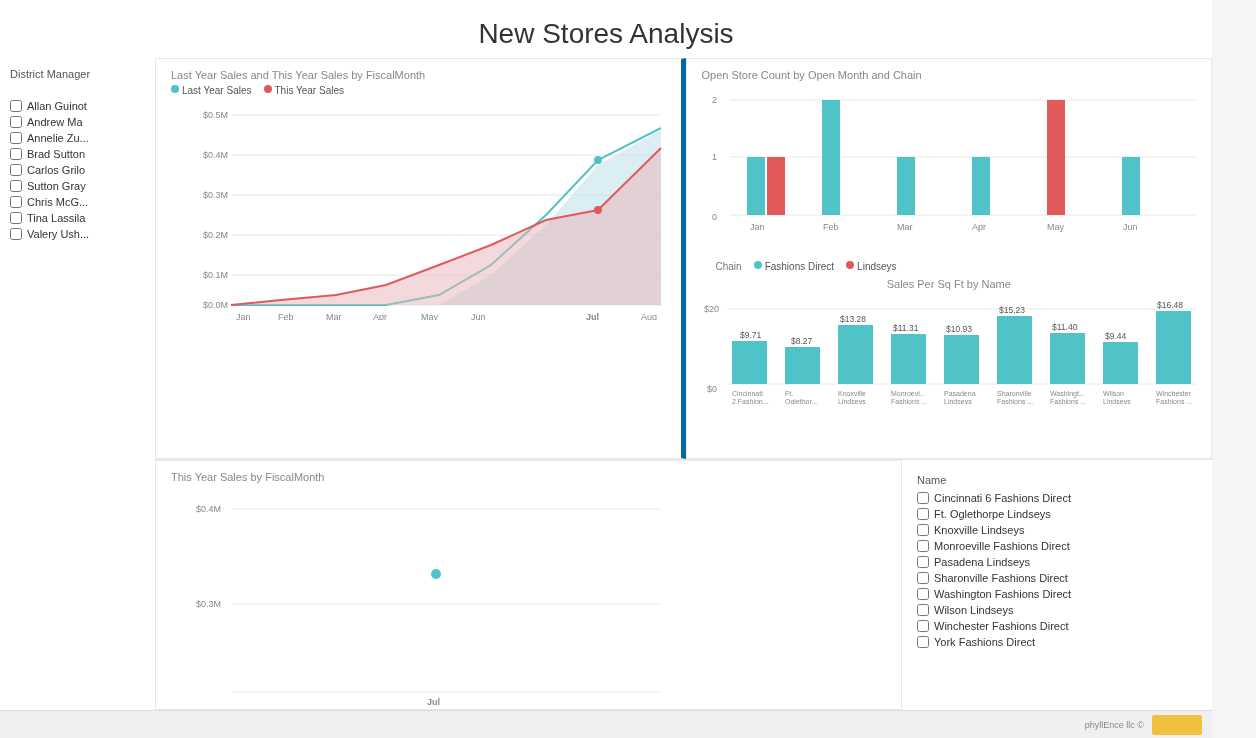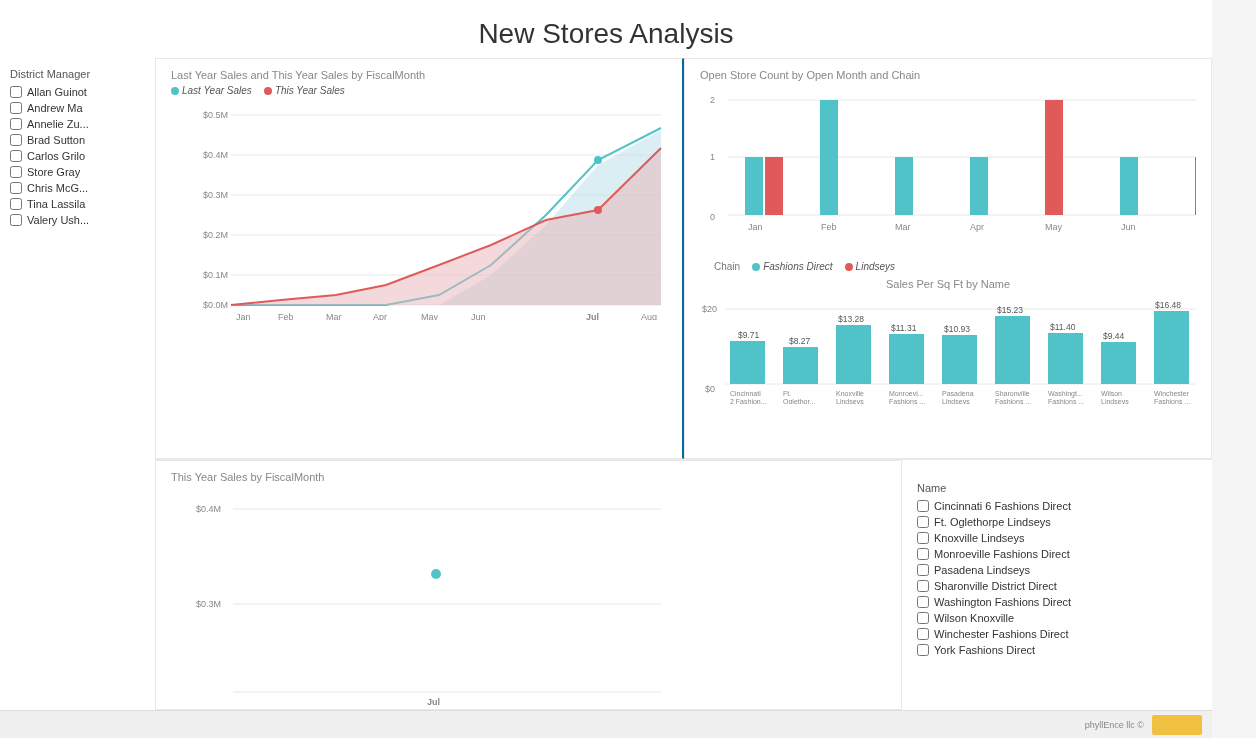--- a/index.html
+++ b/index.html
@@ -27,21 +27,21 @@
     }
     
     .sidebar {
       width: 155px;
       padding: 10px 10px;
       flex-shrink: 0;
     }
     .sidebar-title {
       font-size: 11px;
       color: #555;
-      margin-bottom: 6px;
+      margin-bottom: 20px;
     }
     .checkbox-item {
       display: flex;
       align-items: flex-start;
       gap: 5px;
       margin-bottom: 4px;
       cursor: pointer;
     }
     .checkbox-item input[type="checkbox"] {
       width: 12px;
@@ -67,23 +67,21 @@
     .legend {
       display: flex;
       align-items: center;
       gap: 12px;
       font-size: 10px;
       color: #555;
       margin-bottom: 4px;
     }
     .legend-item {
       display: flex;
-      align-items: center;
       gap: 3px;
-      font-style: italic;
     }
     .legend-dot {
       width: 8px;
       height: 8px;
       border-radius: 50%;
     }
     .name-filter-title {
       font-size: 11px;
       color: #555;
       margin-bottom: 6px;
@@ -156,42 +154,42 @@
           <div class="checkbox-item">
             <input type="checkbox" style="">
             <span class="checkbox-label">Brad Sutton</span>
           </div>
           <div class="checkbox-item">
             <input type="checkbox" style="">
             <span class="checkbox-label">Carlos Grilo</span>
           </div>
           <div class="checkbox-item">
             <input type="checkbox" style="">
-            <span class="checkbox-label">Store Gray</span>
+            <span class="checkbox-label">Sutton Gray</span>
           </div>
           <div class="checkbox-item">
             <input type="checkbox" style="">
             <span class="checkbox-label">Chris McG...</span>
           </div>
           <div class="checkbox-item">
             <input type="checkbox" style="">
             <span class="checkbox-label">Tina Lassila</span>
           </div>
           <div class="checkbox-item">
             <input type="checkbox" style="">
             <span class="checkbox-label">Valery Ush...</span>
           </div>
         </div>
     </div>
 
     <div style="flex:1; display:flex; flex-direction:column; overflow:hidden;">
 
       <div style="display:flex; flex:1; border-bottom:1px solid #e8e8e8;">
 
-        <div class="chart-panel" style="flex:1; border-right:2px solid #0369a1;">
+        <div class="chart-panel" style="flex:1; border-right:5px solid #0369a1;">
           <div class="chart-title">Last Year Sales and This Year Sales by FiscalMonth</div>
           <div class="legend">
             <div class="legend-item">
               <div class="legend-dot" style="background:#4fc3c8;"></div>
               <span>Last Year Sales</span>
             </div>
             <div class="legend-item">
               <div class="legend-dot" style="background:#e05a5a;"></div>
               <span>This Year Sales</span>
             </div>
@@ -357,21 +355,21 @@
             <line x1="62" y1="22" x2="490" y2="22" stroke="#e8e8e8" stroke-width="1"></line>
             <line x1="62" y1="117" stroke="#e8e8e8" x2="490" y2="117" stroke-width="1"></line>
             <line x1="62" y1="205" x2="490" y2="205" stroke="#e8e8e8" stroke-width="1"></line>
 
             <circle cx="265" cy="87" r="5" fill="#4fc3c8"></circle>
 
             <text x="256" y="218" class="axis-label" font-weight="bold" fill="#333">Jul</text>
           </svg>
         </div>
 
-        <div style="width:310px; padding:22px 15px; background:white;">
+        <div style="width:310px; padding:14px 15px; background:white;">
           <div class="name-filter-title">Name</div>
           <div id="name-filter-list">
               <div class="checkbox-item">
                 <input type="checkbox" style="">
                 <span class="checkbox-label">Cincinnati 6 Fashions Direct</span>
               </div>
               <div class="checkbox-item">
                 <input type="checkbox" style="">
                 <span class="checkbox-label">Ft. Oglethorpe Lindseys</span>
               </div>
@@ -382,29 +380,29 @@
               <div class="checkbox-item">
                 <input type="checkbox" style="">
                 <span class="checkbox-label">Monroeville Fashions Direct</span>
               </div>
               <div class="checkbox-item">
                 <input type="checkbox" style="">
                 <span class="checkbox-label">Pasadena Lindseys</span>
               </div>
               <div class="checkbox-item">
                 <input type="checkbox" style="">
-                <span class="checkbox-label">Sharonville District Direct</span>
+                <span class="checkbox-label">Sharonville Fashions Direct</span>
               </div>
               <div class="checkbox-item">
                 <input type="checkbox" style="">
                 <span class="checkbox-label">Washington Fashions Direct</span>
               </div>
               <div class="checkbox-item">
                 <input type="checkbox" style="">
-                <span class="checkbox-label">Wilson Knoxville</span>
+                <span class="checkbox-label">Wilson Lindseys</span>
               </div>
               <div class="checkbox-item">
                 <input type="checkbox" style="">
                 <span class="checkbox-label">Winchester Fashions Direct</span>
               </div>
               <div class="checkbox-item">
                 <input type="checkbox" style="">
                 <span class="checkbox-label">York Fashions Direct</span>
               </div>
             </div>

